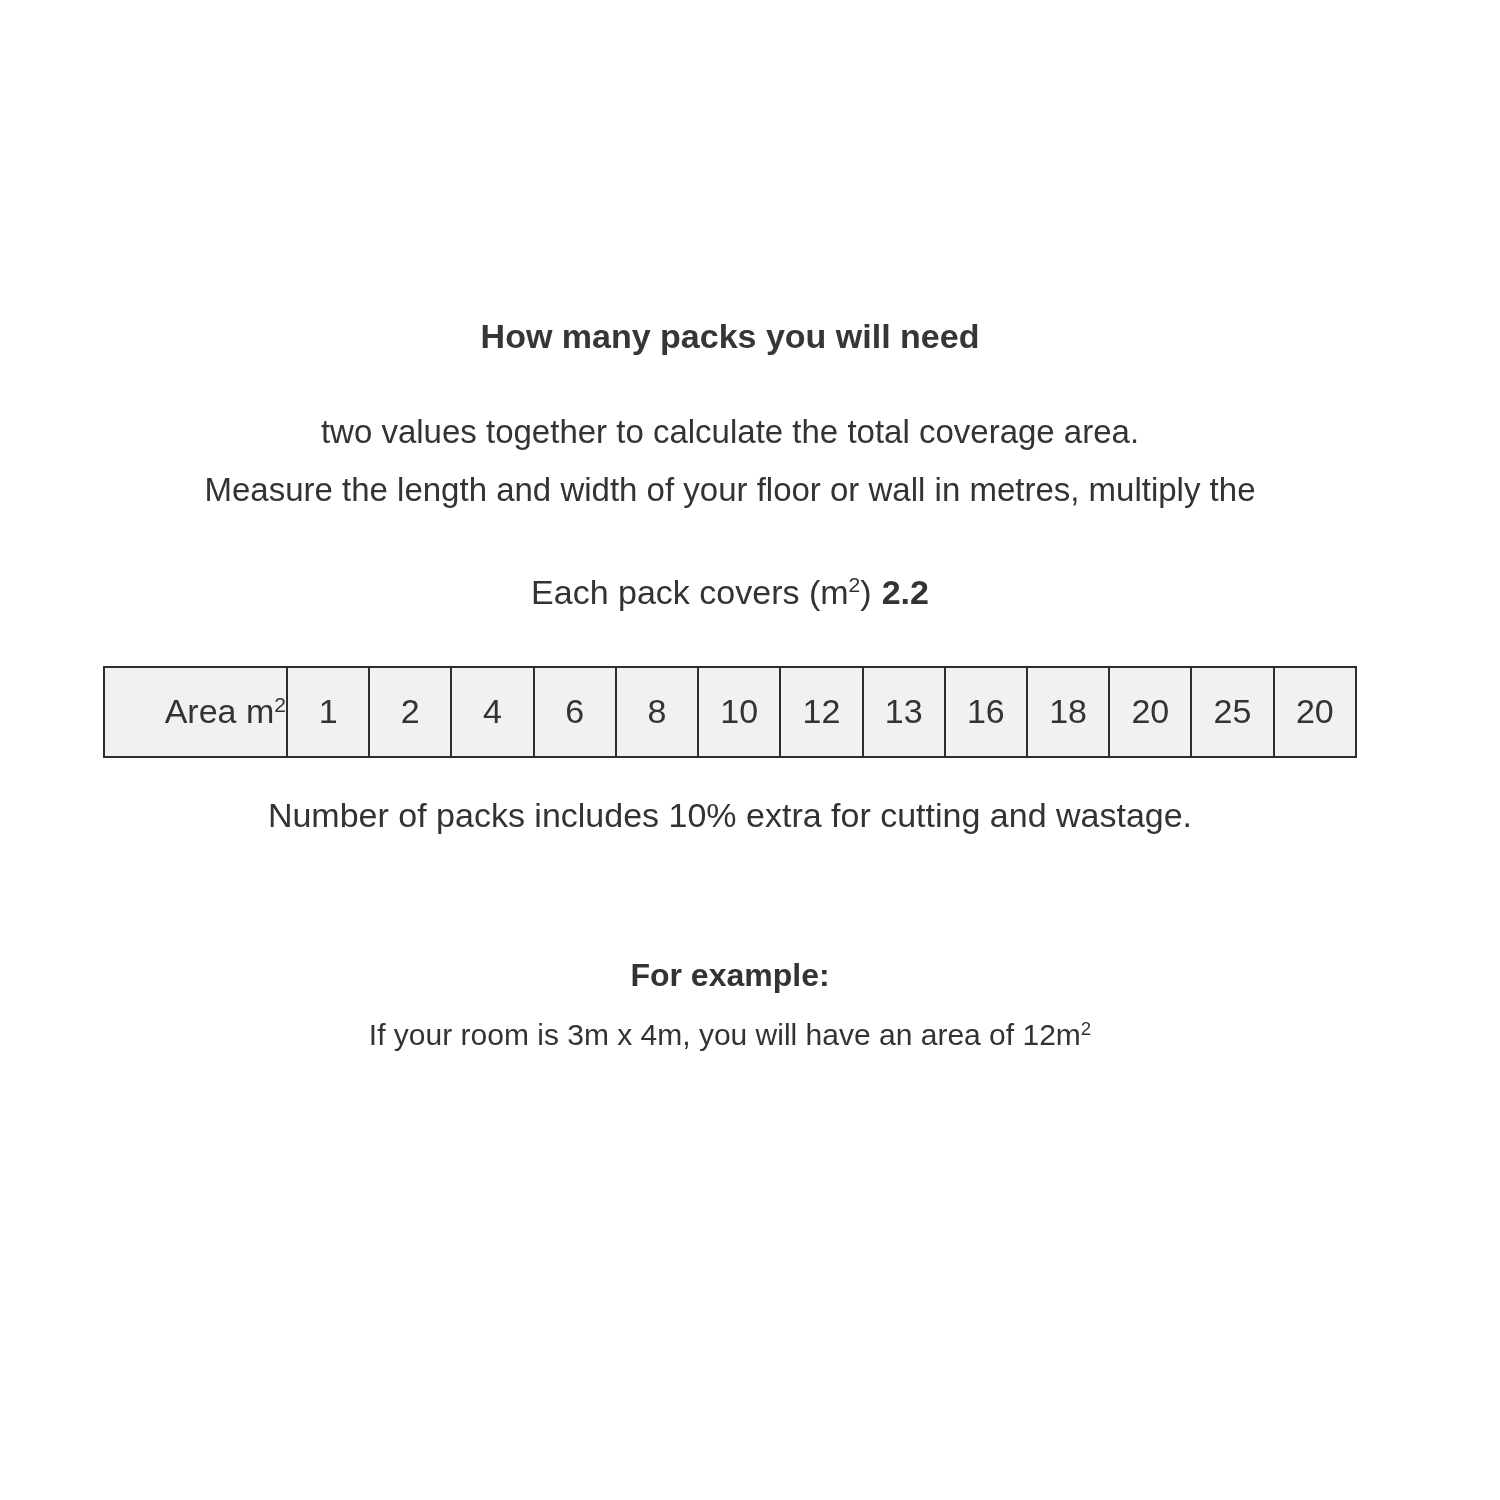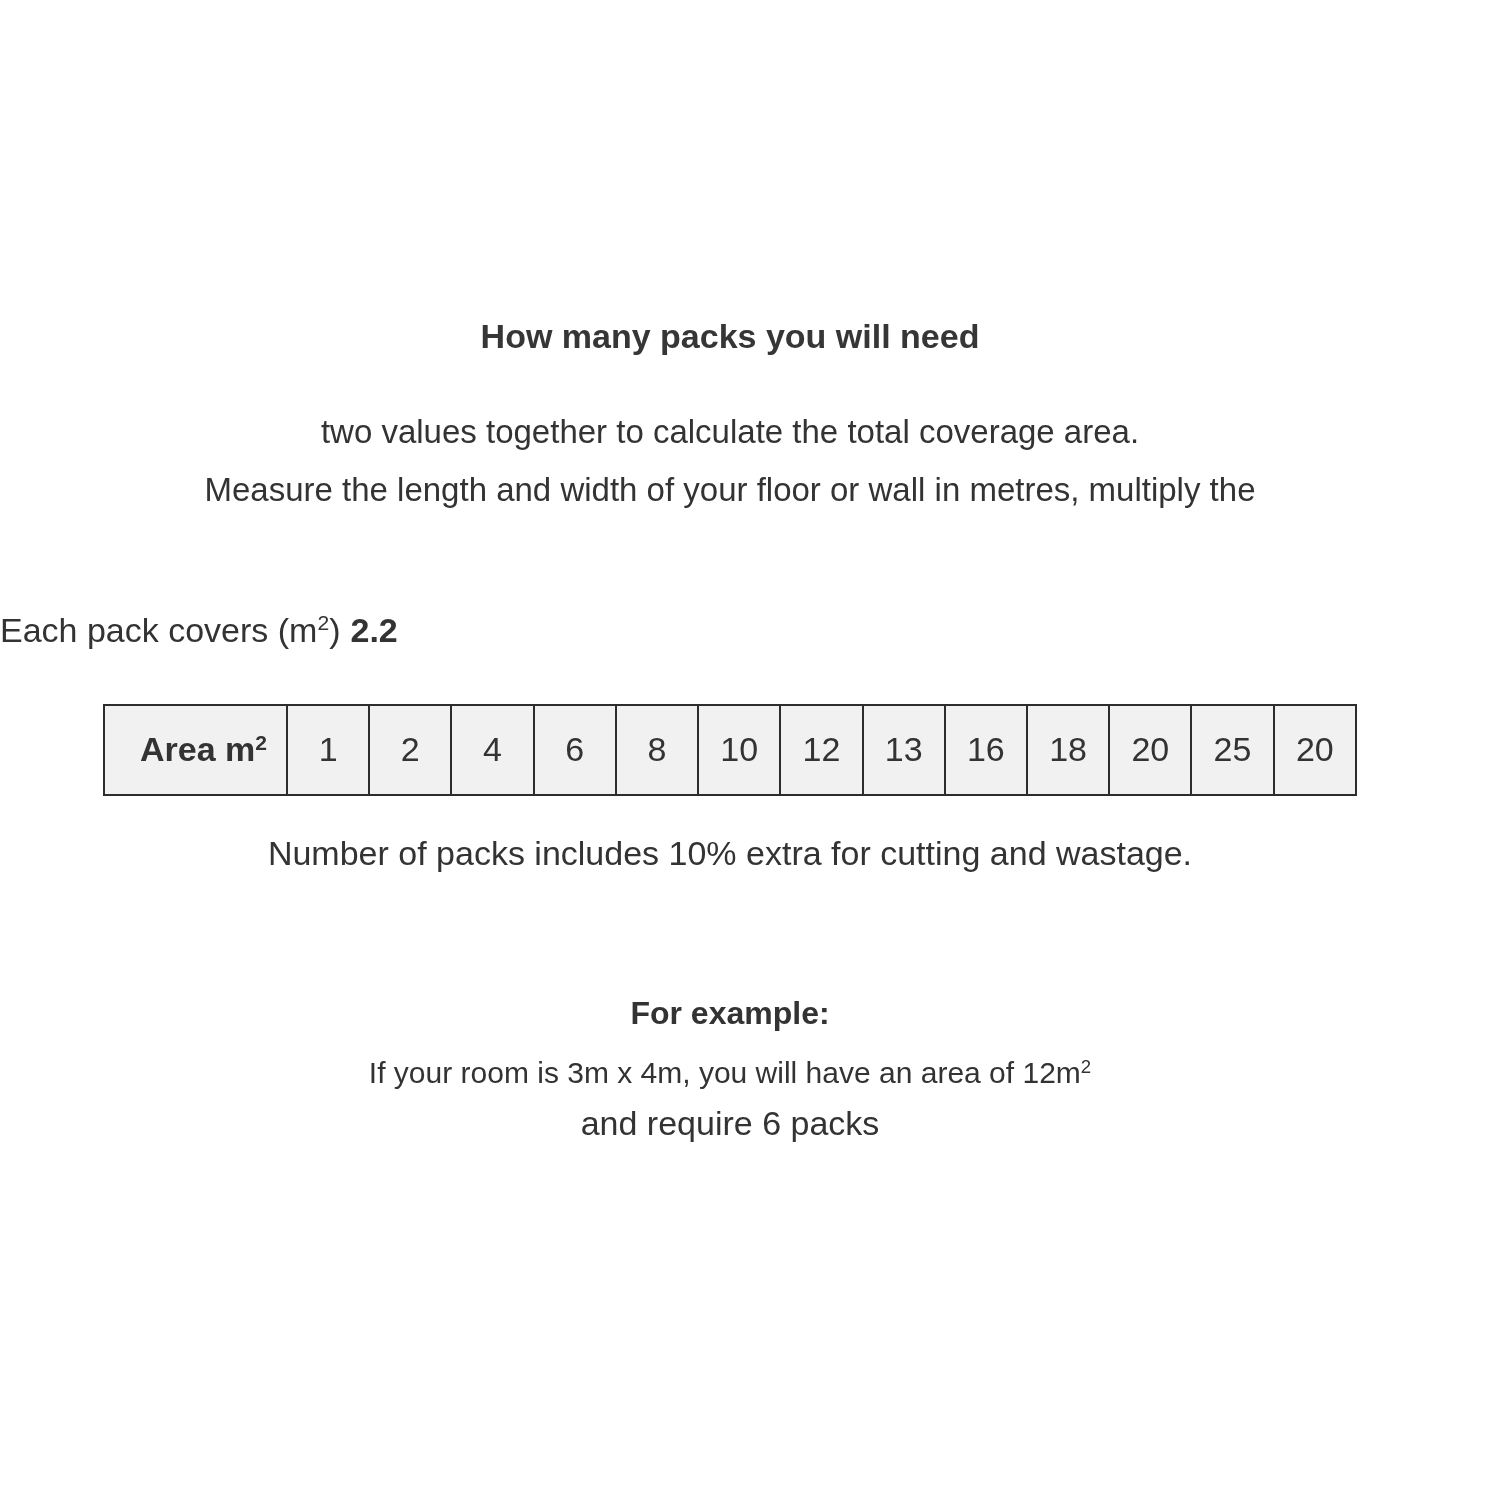--- a/index.html
+++ b/index.html
@@ -27,21 +27,22 @@
   }
   .intro {
     margin: 46px auto 0;
     text-align: center;
     font-size: 33px;
     line-height: 58px;
     font-weight: normal;
   }
   .intro .line { display: block; }
   .coverage {
-    margin: 92px auto 0;
+    margin: 54px auto 0;
+    text-align: center;
     font-size: 34px;
   }
   .coverage sup, .packs-table sup, .example sup {
     font-size: 0.62em;
     position: relative;
     top: -0.55em;
     vertical-align: baseline;
     line-height: 0;
   }
   .coverage .value {
@@ -65,23 +66,23 @@
   }
   .packs-table tr.header-row td, .packs-table tr.header-row th {
     background: #f1f1f1;
     height: 88px;
   }
   .packs-table tr.data-row td, .packs-table tr.data-row th {
     background: #ffffff;
     height: 134px;
   }
   .packs-table th.row-label {
-    text-align: center;
+    text-align: right;
     padding-left: 16px;
-    font-weight: bold;
+    font-weight: normal;
     line-height: 1.32;
   }
   .packs-table th.row-label .lbl-line { display: block; }
   .note {
     margin: 38px auto 0;
     text-align: center;
     font-size: 34px;
   }
   .example {
     margin-top: 122px;
@@ -151,17 +152,16 @@
           <td>20</td>
         </tr>
       </tbody>
     </table>
 
     <p class="note">Number of packs includes 10% extra for cutting and wastage.</p>
 
     <div class="example">
       <p class="example-heading">For example:</p>
       <p class="example-line1"><span>If your room is 3m x 4m, you will have an area of 12m</span><sup>2</sup></p>
-      <p class="example-line2">and require 6 packs</p>
     </div>
 
   </div>
 </div>
 
 </body></html>

